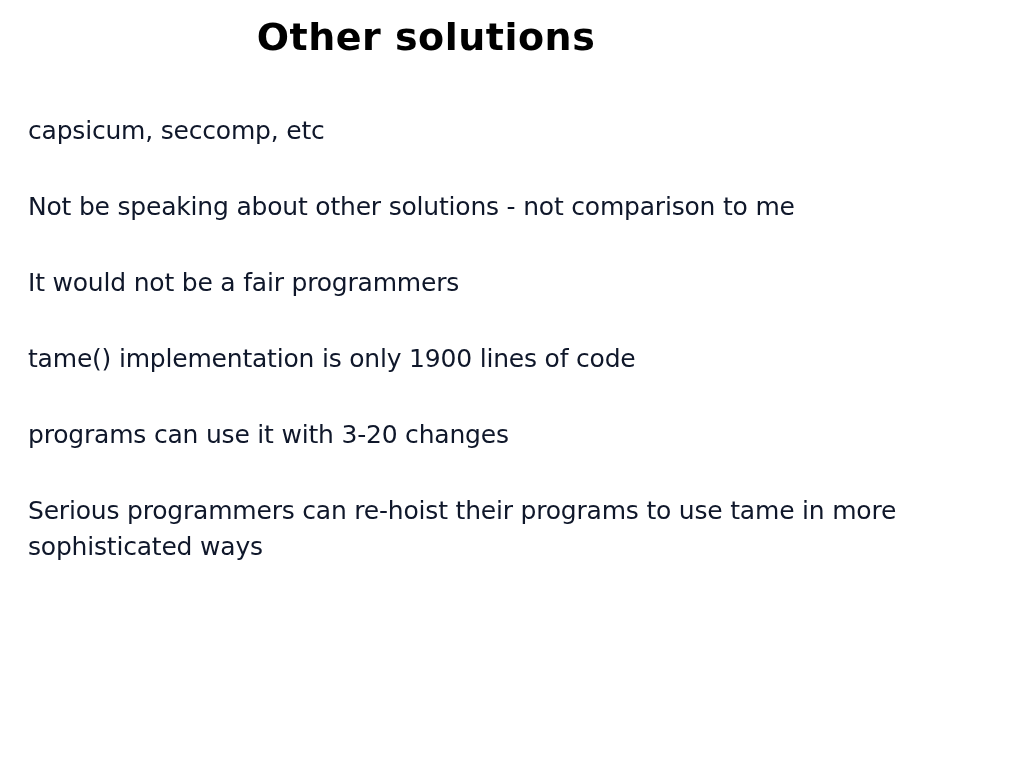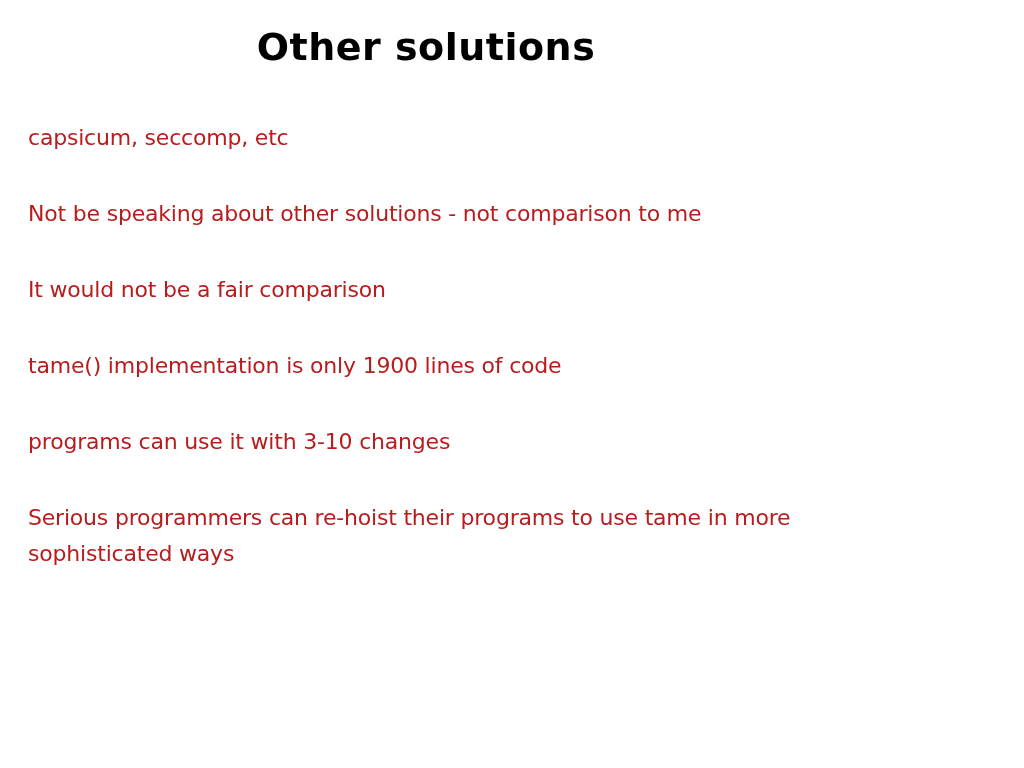--- a/index.html
+++ b/index.html
@@ -18,47 +18,47 @@
   .slide {
     position: relative;
     width: 1024px;
     height: 768px;
     background: #ffffff;
   }
 
   .slide-title {
     position: absolute;
     left: 0;
-    top: 24px;
+    top: 14px;
     width: 852px;
     text-align: center;
     color: #000000;
     font-family: "DejaVu Sans", sans-serif;
     font-size: 38px;
     font-weight: bold;
     letter-spacing: 0.5px;
     line-height: 46px;
     white-space: nowrap;
   }
 
   .slide-body {
     position: absolute;
     left: 28px;
     top: 113px;
     width: 900px;
   }
 
   .bullet-line {
-    color: #b91c1c;
+    color: #0f172a;
     font-family: "DejaVu Sans", sans-serif;
-    font-size: 22px;
+    font-size: 25px;
     font-weight: normal;
     line-height: 36px;
     letter-spacing: -0.2px;
-    margin: 7px 0 40px 0;
+    margin: 0 0 40px 0;
     text-align: left;
   }
 
   .bullet-line:last-child {
     margin-bottom: 0;
   }
 
   .bullet-line.wrap {
     width: 880px;
   }
@@ -69,24 +69,24 @@
 <div class="slide">
 
   <div class="slide-title">Other solutions</div>
 
   <div class="slide-body">
 
     <p class="bullet-line">capsicum, seccomp, etc</p>
 
     <p class="bullet-line">Not be speaking about other solutions - not comparison to me</p>
 
-    <p class="bullet-line">It would not be a fair comparison</p>
+    <p class="bullet-line">It would not be a fair programmers</p>
 
     <p class="bullet-line">tame() implementation is only 1900 lines of code</p>
 
-    <p class="bullet-line">programs can use it with 3-10 changes</p>
+    <p class="bullet-line">programs can use it with 3-20 changes</p>
 
 
     <p class="bullet-line wrap">Serious programmers can re-hoist their programs to use tame in more sophisticated ways</p>
 
   </div>
 
 </div>
 
 </body></html>

